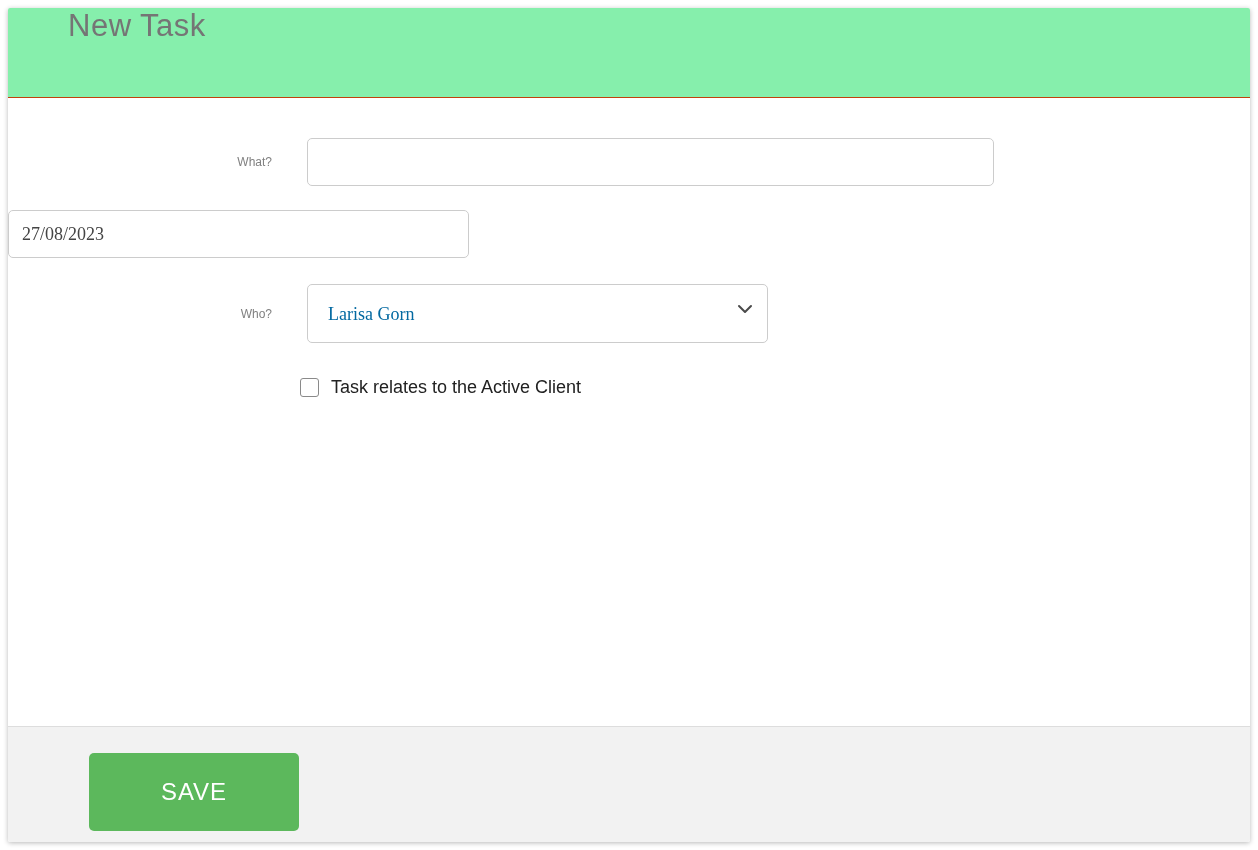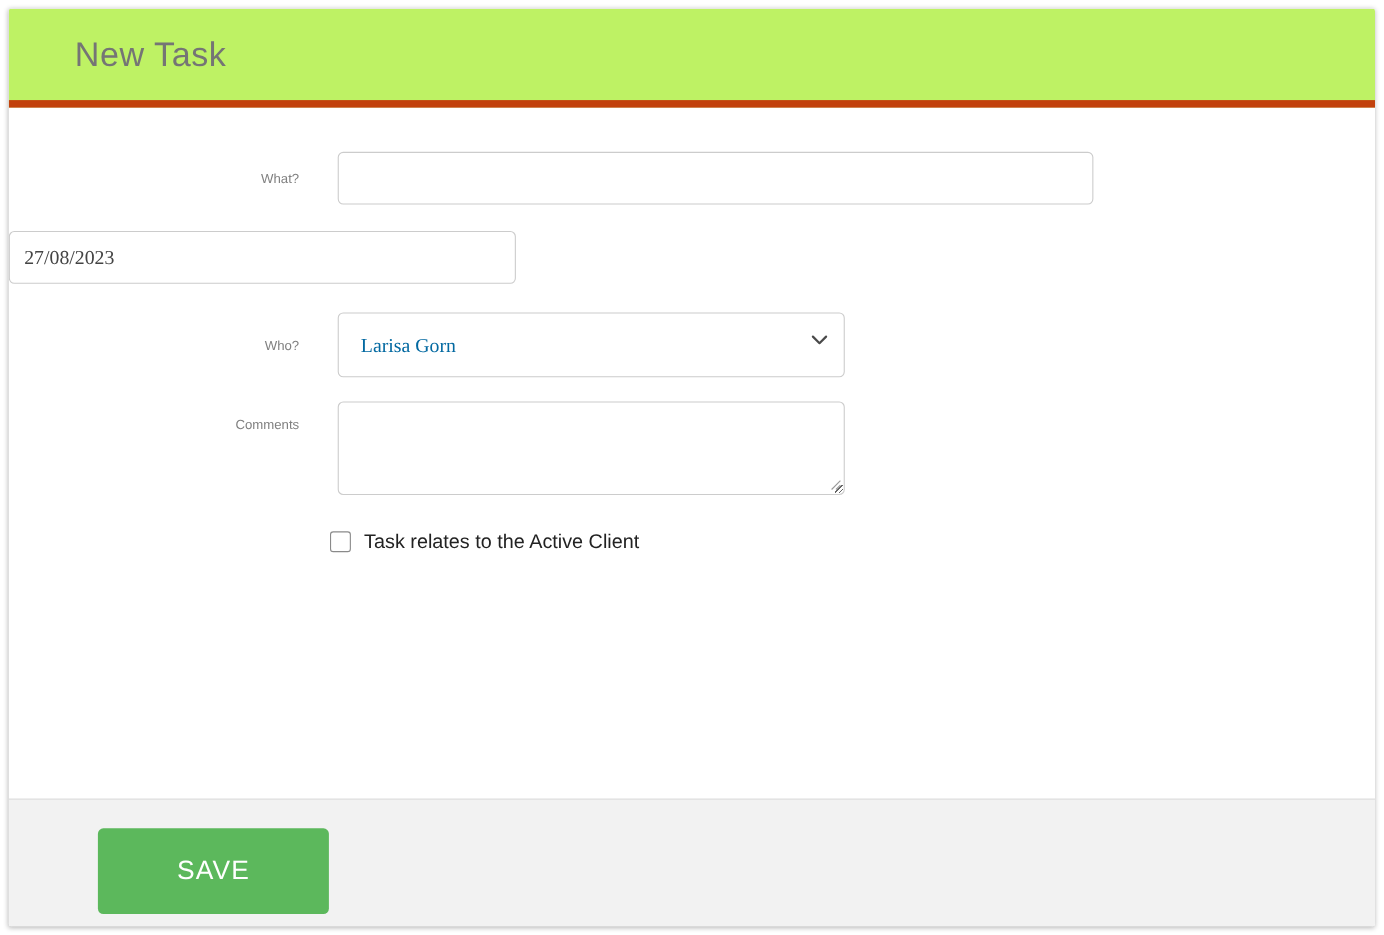--- a/index.html
+++ b/index.html
@@ -13,24 +13,23 @@
     background: #ffffff;
     border-radius: 2px;
     box-shadow: 0 1px 5px rgba(0,0,0,0.28);
     display: flex;
     flex-direction: column;
     overflow: hidden;
   }
 
   .card-header {
     height: 90px;
-    background: #bef264;
-    border-bottom: 7px solid #c2410c;
+    background: #86efac;
+    border-bottom: 1px solid #c2410c;
     display: flex;
-    align-items: center;
     padding-left: 60px;
     flex: 0 0 auto;
   }
   .card-header h1 {
     font-size: 31px;
     font-weight: 400;
     color: #757575;
     letter-spacing: 0.5px;
   }
 
@@ -178,30 +177,20 @@
       <div class="select-wrap">
         <select id="who" class="select">
           <option>Larisa Gorn</option>
         </select>
         <svg class="chevron" viewBox="0 0 20 20" fill="none" stroke="#4a4a4a" stroke-width="2" stroke-linecap="round" stroke-linejoin="round">
           <polyline points="4,7 10,13 16,7"></polyline>
         </svg>
       </div>
     </div>
 
-    <div class="form-row row-comments">
-      <label class="form-label" for="comments">Comments</label>
-      <div class="textarea-wrap">
-        <textarea id="comments" class="textarea" style=""></textarea>
-        <svg class="resize-grip" viewBox="0 0 11 11" stroke="#999999" stroke-width="1">
-          <line x1="2" y1="10" x2="10" y2="2"></line>
-          <line x1="6" y1="10" x2="10" y2="6"></line>
-        </svg>
-      </div>
-    </div>
 
     <div class="form-row checkbox-row">
       <span class="form-label"></span>
       <label class="checkbox-wrap">
         <input type="checkbox" class="checkbox" style="">
         <span class="checkbox-label">Task relates to the Active Client</span>
       </label>
     </div>
 
   </div>

